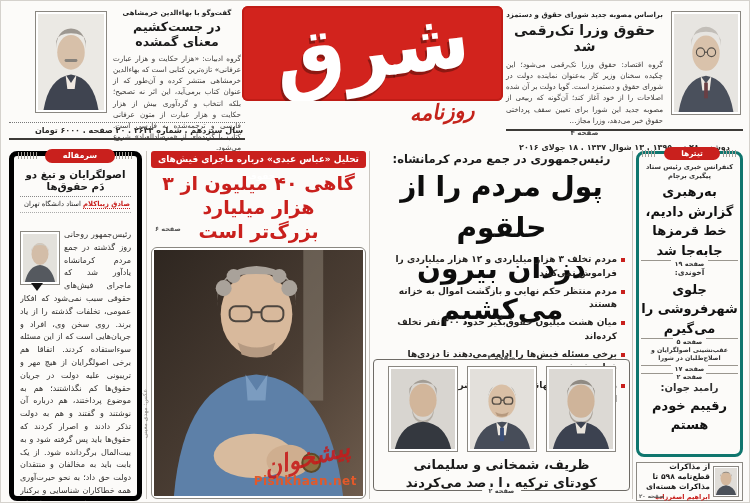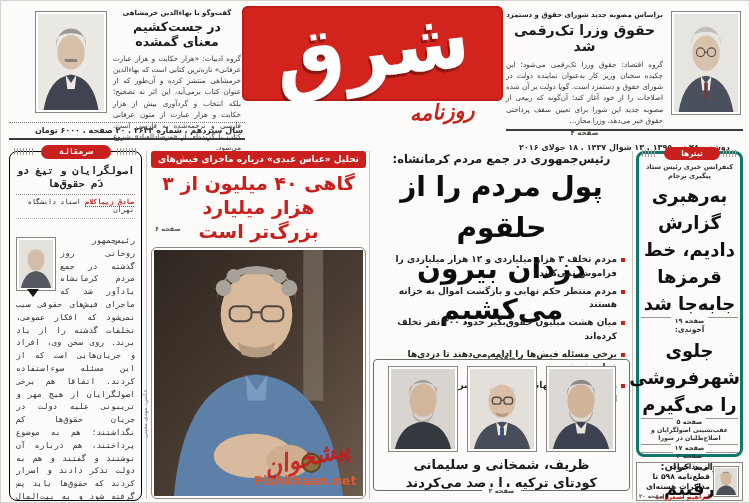--- a/index.html
+++ b/index.html
@@ -37,21 +37,21 @@
   
   .tr-box{left:505px;top:6px;width:237px;height:118px;}
   .tr-photo{position:absolute;left:165px;top:4px;width:70px;height:104px;}
   .tr-text{position:absolute;right:80px;left:0;top:4px;text-align:center;}
   .tr-head{font-size:14px;font-weight:bold;margin:3px 0 5px;}
   .date-line{left:505px;top:128px;width:237px;border-top:2px solid #3d3b38;font-size:8px;
     font-weight:bold;color:#2b2a28;padding-top:12px;text-align:center;}
   
   .vsep{width:1px;background:#c9c5bf;top:150px;height:348px;}
   
-  .ed-box{left:8px;top:150px;width:133px;height:350px;border:1px solid #000000;border-radius:8px;box-sizing:border-box;padding:10px 6px 4px;font-family:Liberation Mono, monospace;}
+  .ed-box{left:8px;top:150px;width:133px;height:350px;border:5px solid #000000;border-radius:8px;box-sizing:border-box;padding:10px 6px 4px;}
   .ed-pill{position:absolute;top:-7px;left:31px;width:70px;height:14px;line-height:14px;font-size:8px;}
   .ed-tick-l{position:absolute;top:-4px;left:4px;}
   .ed-tick-r{position:absolute;top:-4px;right:4px;}
   .ed-head{font-size:10.3px;font-weight:bold;text-align:center;padding:2px 0 4px;border-bottom:1px dotted #888;}
   .ed-byline{font-size:6.8px;text-align:right;padding:3px 1px 4px;border-bottom:1px dotted #aaa;margin-bottom:16px;}
   .ed-byline .auth{color:#c9201d;font-weight:bold;border-bottom:1px dotted #c9201d;}
   .ed-body{font-size:8px;line-height:1.6;text-align:justify;color:#2f2d2b;height:272px;overflow:hidden;}
   .ed-photo{float:left;width:40px;height:54px;margin:2px 4px 2px 0;position:relative;}
   .ed-photo .tail{position:absolute;bottom:-7px;left:10px;width:0;height:0;
     border-left:6px solid transparent;border-right:6px solid transparent;border-top:8px solid #141414;}
@@ -80,21 +80,21 @@
   .coup-head{text-align:center;font-weight:bold;font-size:13px;line-height:1.35;margin-top:4px;}
   .coup-pg{position:absolute;bottom:-5px;left:50%;transform:translateX(-50%);background:#fcfbf9;padding:0 7px;font-size:6.5px;font-weight:bold;color:#444;}
   
   .sb-box{left:635px;top:150px;width:107px;height:306px;border:3px solid #0f766e;border-radius:8px;box-sizing:border-box;padding:9px 0 2px;}
   .sb-pill{position:absolute;top:-7px;left:25px;width:56px;height:13px;line-height:13px;font-size:7.5px;}
   .sb-tick-l{position:absolute;top:-4px;left:3px;width:14px;}
   .sb-tick-r{position:absolute;top:-4px;right:3px;width:14px;}
   .sb-item{text-align:center;}
   .sb-kicker{font-size:6.6px;font-weight:bold;color:#333;margin-bottom:2px;line-height:1.3;}
   .sb-kicker:empty{display:none;}
-  .sb-head{font-size:18px;font-weight:bold;line-height:1.5;color:#111;}
+  .sb-head{font-size:13px;font-weight:bold;line-height:1.5;color:#111;}
   .sb-head.md{font-size:10px;font-weight:normal;line-height:1.6;color:#222;}
   
   .br-box{left:635px;top:461px;width:107px;height:39px;border:1px solid #8c8983;box-sizing:border-box;
     display:flex;align-items:center;gap:3px;padding:2px 3px;}
   .br-photo{flex:none;width:26px;height:31px;padding:1px;}
   .br-text{flex:1;text-align:right;}
   .br-head{font-size:7.6px;font-weight:bold;line-height:1.3;}
   .br-auth{font-size:6.5px;font-weight:bold;color:#c9201d;margin-top:1px;}
   .br-pg{position:absolute;bottom:1px;left:2px;font-size:5.5px;color:#555;font-weight:bold;}
 </style>

